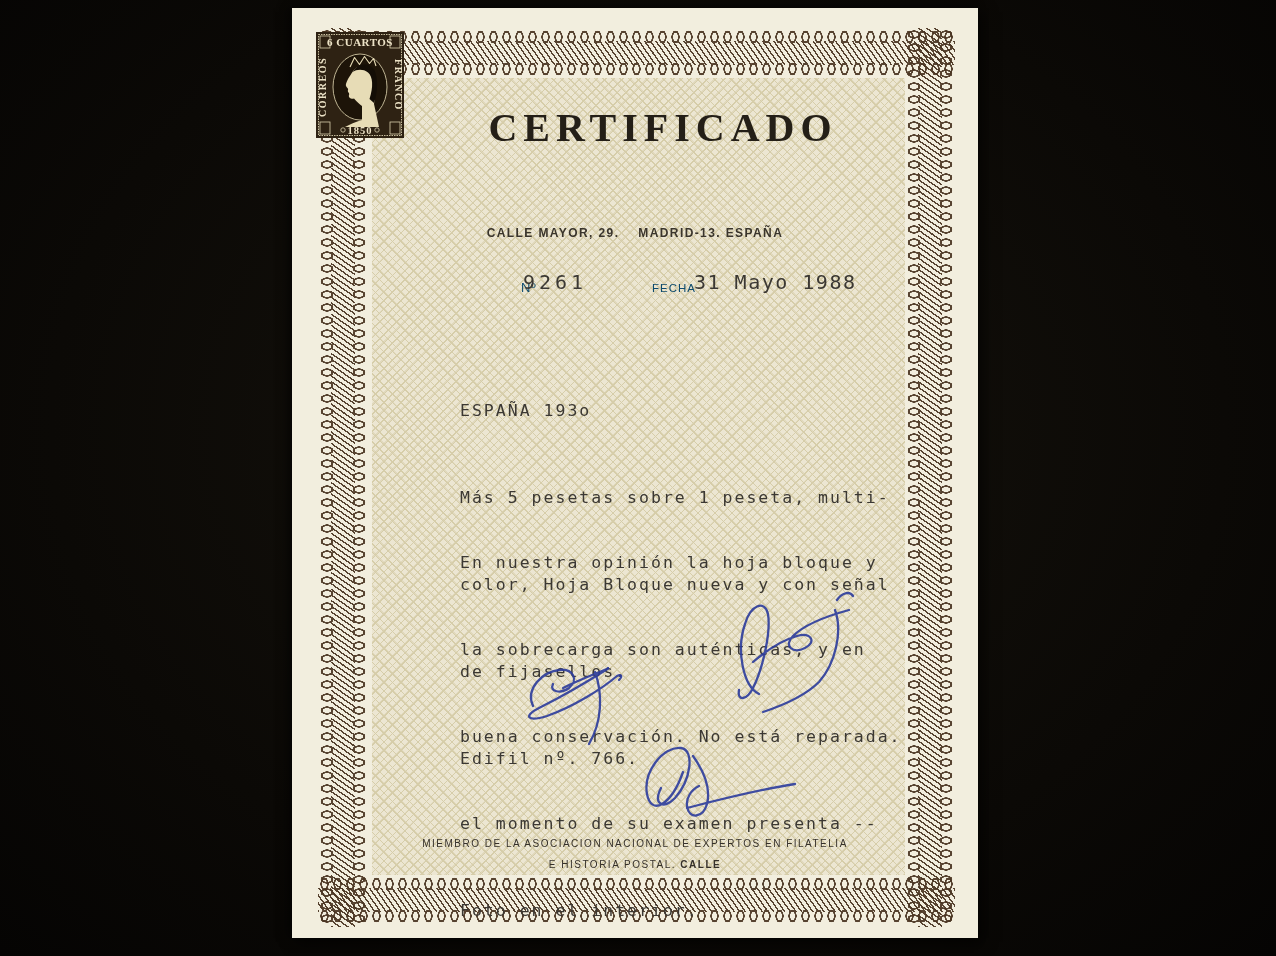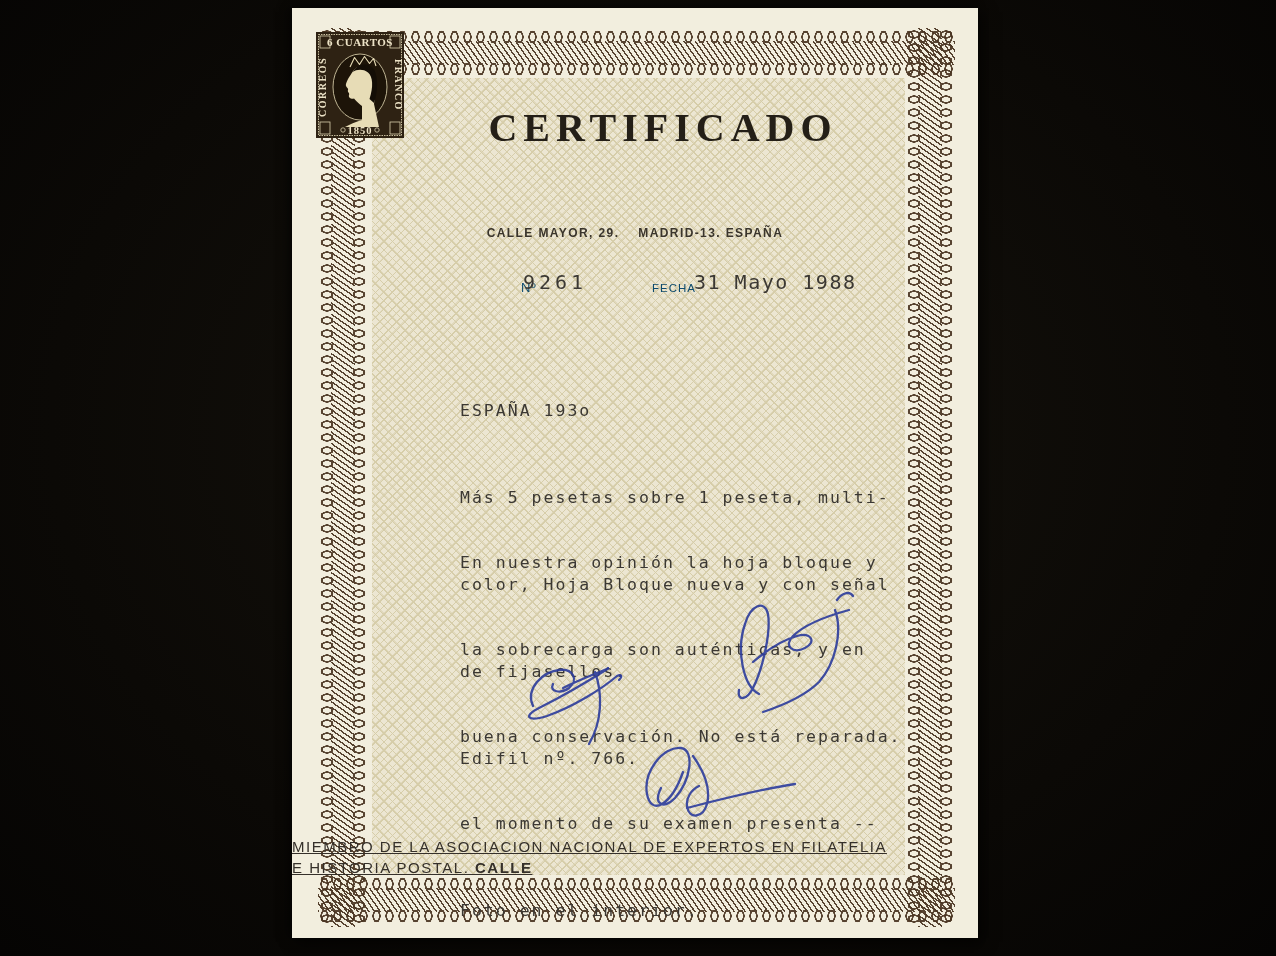--- a/index.html
+++ b/index.html
@@ -73,22 +73,22 @@
   }
   .num-value  { position:absolute; left:231px; top:262px; font-size:20px; letter-spacing:4px; }
   .date-value { position:absolute; left:402px; top:262px; font-size:20px; letter-spacing:1.5px; }
   .para { position:absolute; left:168px; font-size:16.5px; letter-spacing:2px; line-height:29px; }
   .para-1 { top:330px; }
   .para-2 { top:482px; }
 
   .signatures { position:absolute; left:183px; top:568px; width:424px; height:252px; }
 
   .footer-1, .footer-2 {
-    position:absolute; left:0; width:100%; text-align:left;
-    font-size:15px; letter-spacing:1.5px; color:#35302a;text-decoration:underline;
+    position:absolute; left:0; width:100%; text-align:center;
+    font-size:10px; letter-spacing:1.5px; color:#35302a;
   }
   .footer-1 { top:830px; }
   .footer-2 { top:851px; }
   .footer-bold { font-weight:bold; }
 
   .stamp-text { font-family:"Liberation Serif", serif; fill:#ece2c6; }
 </style>
 </head>
 <body>
 

